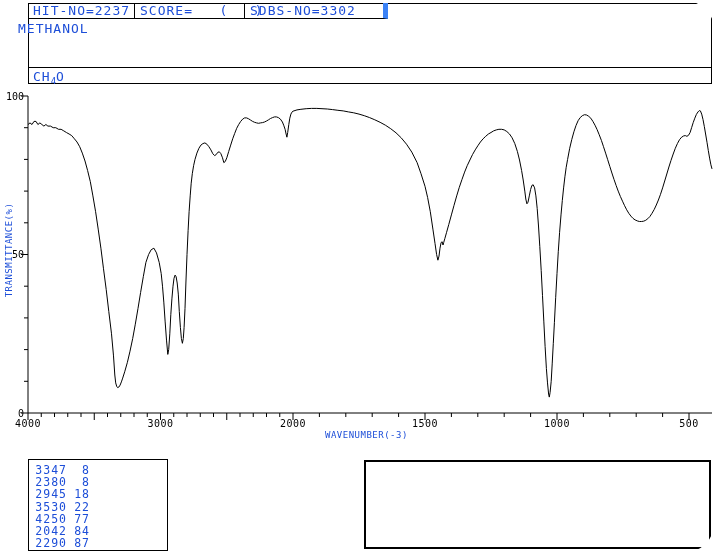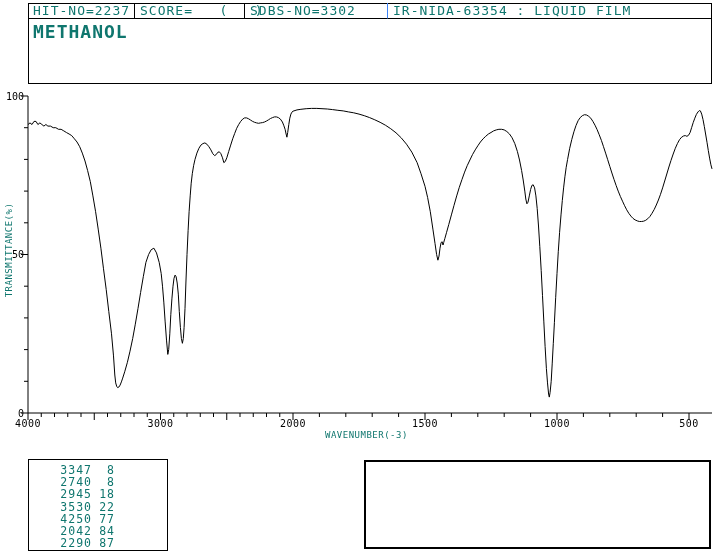--- a/index.html
+++ b/index.html
@@ -1,62 +1,64 @@
 <!DOCTYPE html>
 <html><head>
 <meta charset="utf-8">
 <style>
   html,body{margin:0;padding:0;background:#fff;}
   #sheet{
-    position:relative;width:715px;height:553px;background:#fff;color:#0f766e;
-    font-family:"DejaVu Sans Mono","Liberation Mono",monospace;overflow:hidden;
+    position:relative;width:715px;height:553px;background:#fff;color:#1d4ed8;
+    font-family:"DejaVu Sans Mono","Liberation Mono",monospace;overflow:hidden;border-radius:32px;
   }
   
   .hbox{position:absolute;box-sizing:border-box;border:1px solid #000;background:#fff;}
   #hdr-outer{left:28px;top:3px;width:684px;height:81px;}
   .hcell{position:absolute;box-sizing:border-box;top:3px;height:16px;border-bottom:1px solid #000;
          font-size:13px;letter-spacing:1px;line-height:15px;white-space:pre;padding-left:5px;}
   #cell-hit{left:28px;width:107px;border-right:1px solid #000;}
   #cell-score{left:135px;width:110px;border-right:1px solid #000;}
-  #cell-sdbs{left:245px;width:143px;border-right:1px solid #3b82f6;}
+  #cell-sdbs{left:245px;width:143px;border-right:5px solid #3b82f6;}
   #cell-src{left:388px;width:323px;}
-  #compound{position:absolute;left:33px;top:21px;font-size:18px;letter-spacing:1px;font-weight:bold;}
+  #compound{position:absolute;left:18px;top:21px;font-size:13px;letter-spacing:1px;}
   #formula-row{position:absolute;left:28px;top:67px;width:684px;height:17px;box-sizing:border-box;
                border-top:1px solid #000;}
   #formula{position:absolute;left:5px;top:1px;font-size:13px;letter-spacing:1px;}
   #formula sub{font-size:9px;vertical-align:-3px;letter-spacing:0;}
   
   #spectrum-svg{position:absolute;left:0;top:0;}
   #ylabel{position:absolute;left:-52px;top:245px;width:122px;text-align:center;
           font-size:9px;letter-spacing:.5px;transform:rotate(-90deg);}
   #xlabel{position:absolute;left:325px;top:430px;font-size:9px;letter-spacing:.5px;}
   
   #peak-table{position:absolute;left:28px;top:459px;width:140px;height:92px;
-              box-sizing:border-box;border:1px solid #000;display:flex;padding-left:25px;}
+              box-sizing:border-box;border:1px solid #000;display:flex;}
   .peak-col{box-sizing:border-box;padding-top:4px;}
   #peak-col-1{width:69px;}
   #peak-col-2{width:70px;border-left:1px solid #000;}
   .peak-row{display:flex;font-size:11.5px;letter-spacing:1px;line-height:12.2px;}
   .pk-wn{display:inline-block;width:38px;text-align:right;}
   .pk-t{display:inline-block;width:23px;text-align:right;}
   
   #info-box{position:absolute;left:364px;top:460px;width:347px;height:89px;
             box-sizing:border-box;border:2px solid #000;background:#fff;}
 </style>
 </head>
 <body>
 
 <div id="sheet">
 
   <div id="hdr-outer" class="hbox"></div>
   <div id="cell-hit" class="hcell">HIT-NO=2237</div>
   <div id="cell-score" class="hcell">SCORE=   (   )</div>
   <div id="cell-sdbs" class="hcell">SDBS-NO=3302</div>
-  <div id="cell-src" class="hcell">IR-NIDA-63354 : LIQUID FILM</div>
   <div id="compound">METHANOL</div>
+  <div id="formula-row">
+    <div id="formula"><span>CH</span><sub>4</sub><span>O</span></div>
+  </div>
 
   <svg id="spectrum-svg" width="715" height="553" viewBox="0 0 715 553">
       <path d="M28 96 L28 413 L712 413" fill="none" stroke="#000000" stroke-width="1"></path>
       <line x1="28" y1="413" x2="28" y2="420" stroke="#000000" stroke-width="1"></line>
       <line x1="41.25" y1="413" x2="41.25" y2="417" stroke="#000000" stroke-width="1"></line>
       <line x1="54.5" y1="413" x2="54.5" y2="417" stroke="#000000" stroke-width="1"></line>
       <line x1="67.75" y1="413" x2="67.75" y2="417" stroke="#000000" stroke-width="1"></line>
       <line x1="81" y1="413" x2="81" y2="417" stroke="#000000" stroke-width="1"></line>
       <line x1="94.25" y1="413" x2="94.25" y2="420" stroke="#000000" stroke-width="1"></line>
       <line x1="107.5" y1="413" x2="107.5" y2="417" stroke="#000000" stroke-width="1"></line>
@@ -114,21 +116,21 @@
   <div id="ylabel">TRANSMITTANCE(%)</div>
   <div id="xlabel">WAVENUMBER(-3)</div>
 
   <div id="peak-table">
     <div id="peak-col-1" class="peak-col">
         <div class="peak-row">
           <span class="pk-wn">3347</span>
           <span class="pk-t">8</span>
         </div>
         <div class="peak-row">
-          <span class="pk-wn">2740</span>
+          <span class="pk-wn">2380</span>
           <span class="pk-t">8</span>
         </div>
         <div class="peak-row">
           <span class="pk-wn">2945</span>
           <span class="pk-t">18</span>
         </div>
         <div class="peak-row">
           <span class="pk-wn">3530</span>
           <span class="pk-t">22</span>
         </div>

